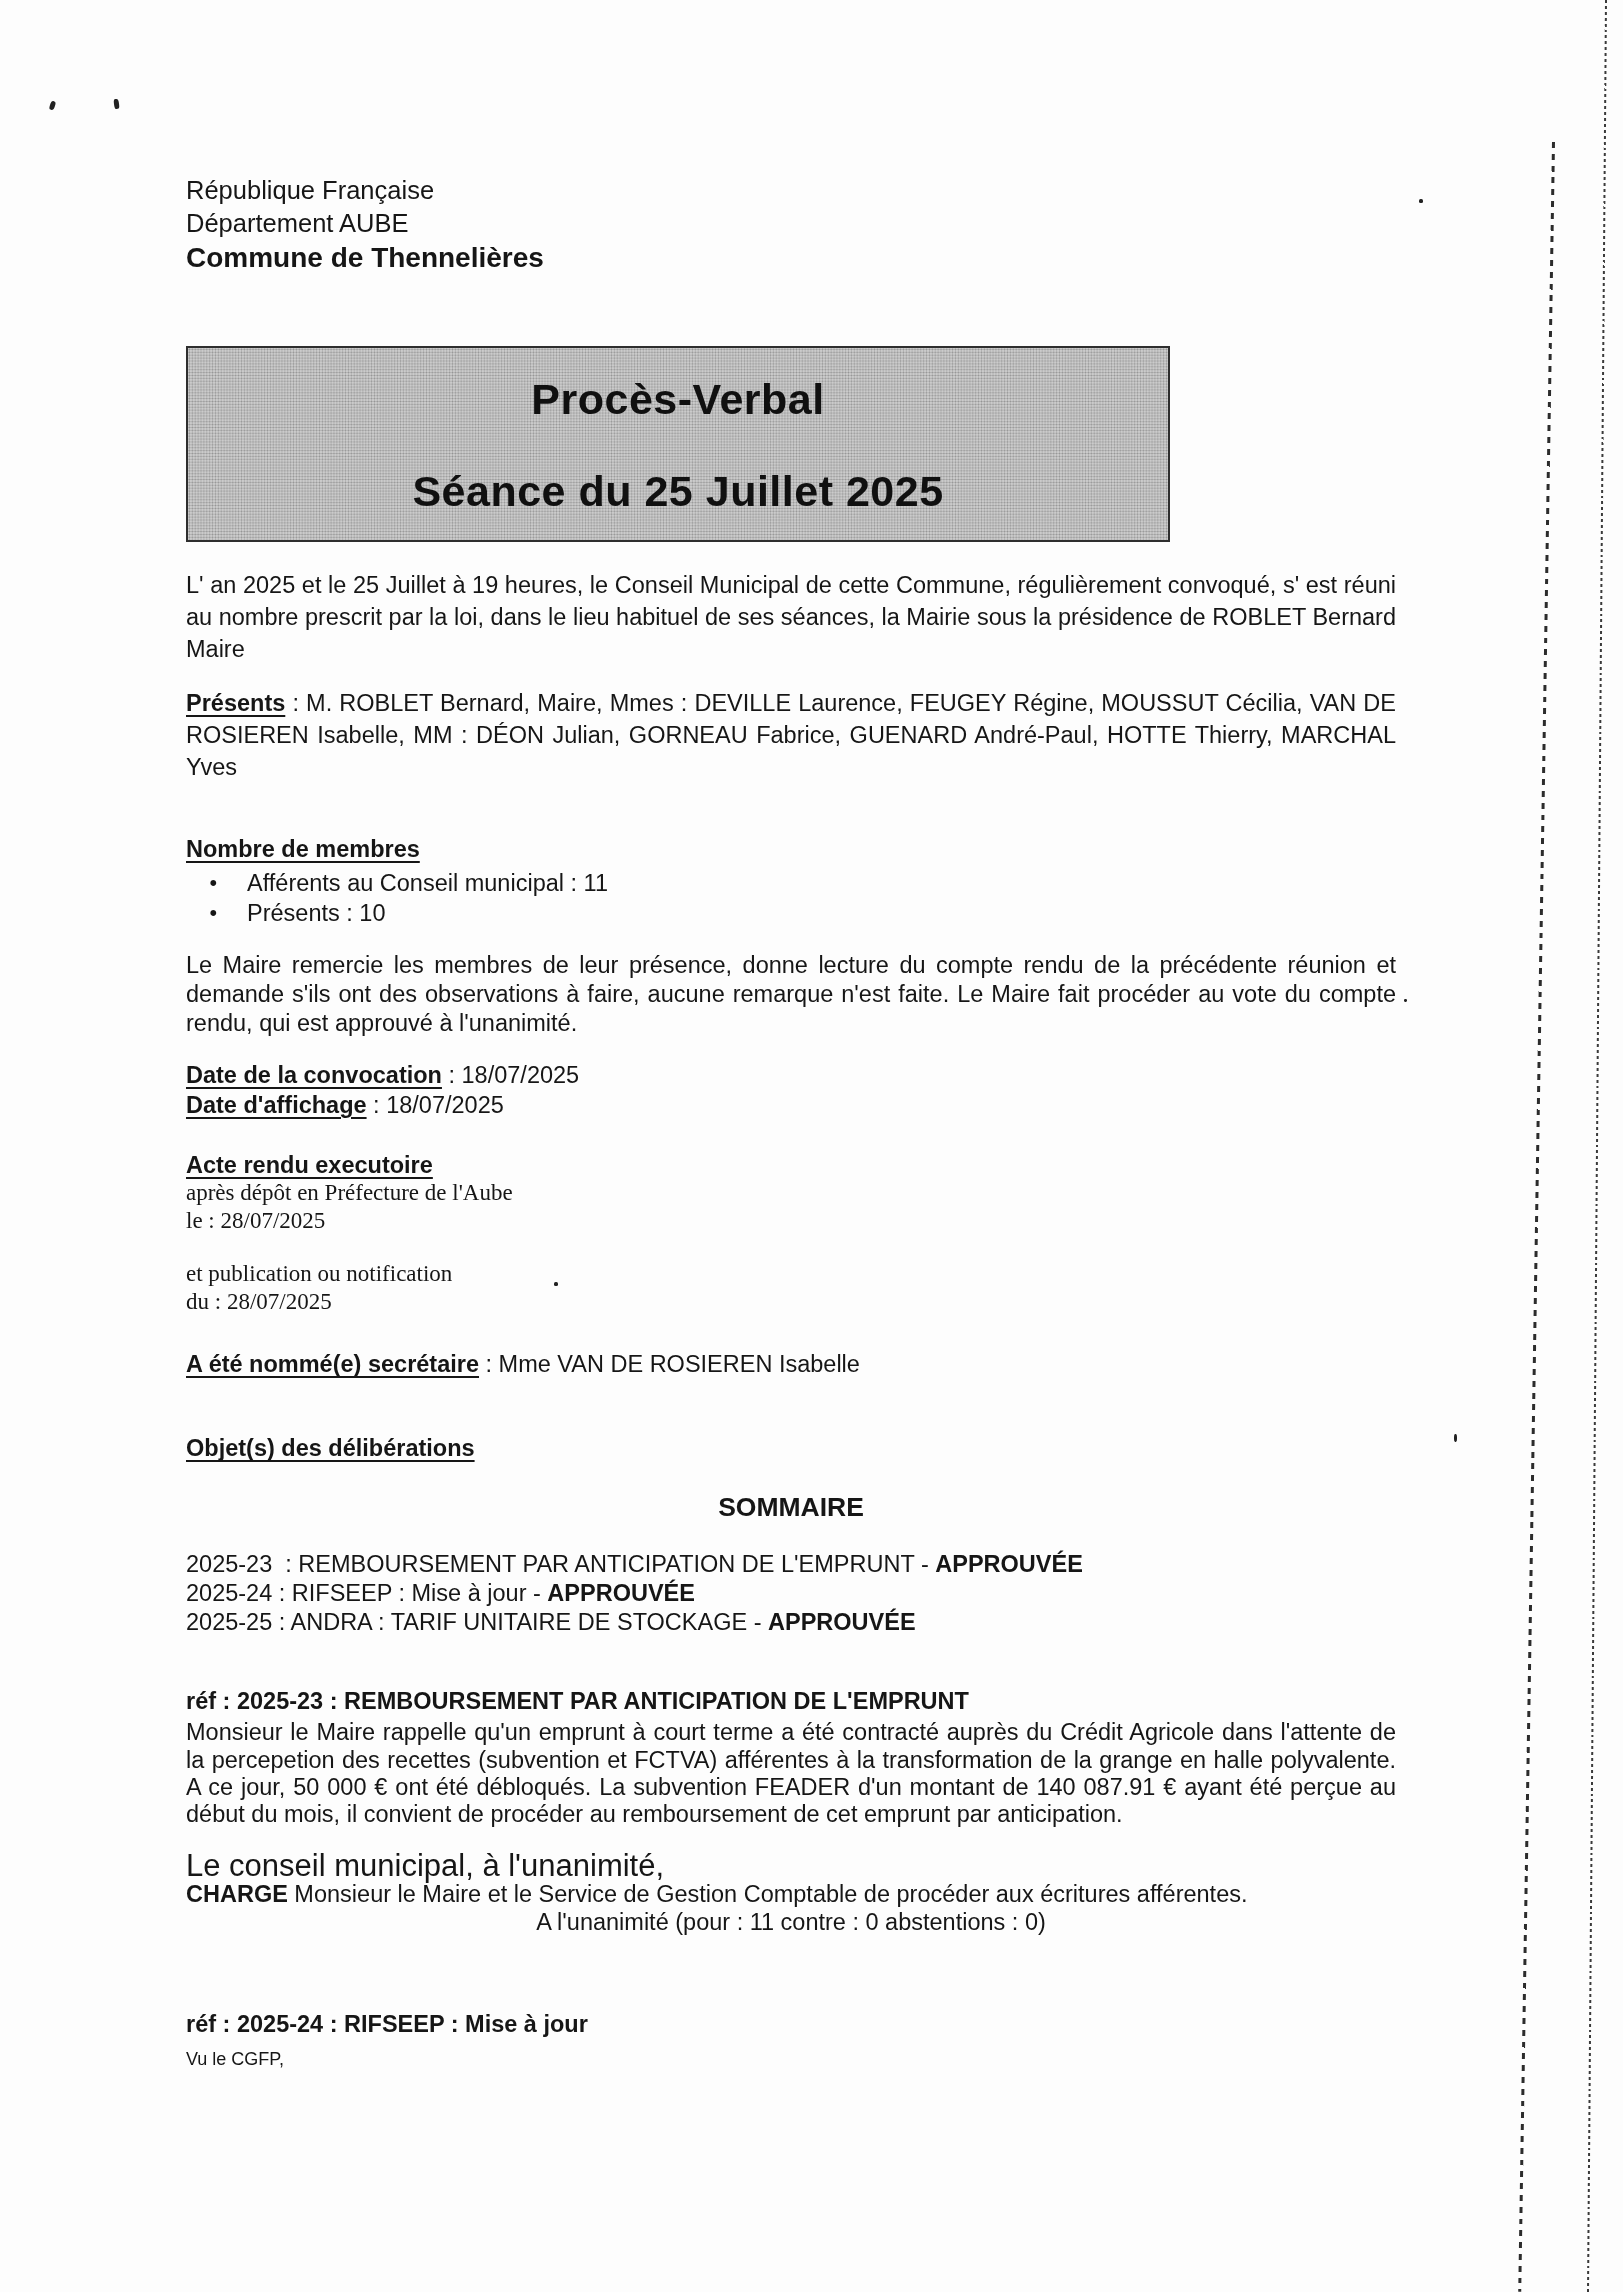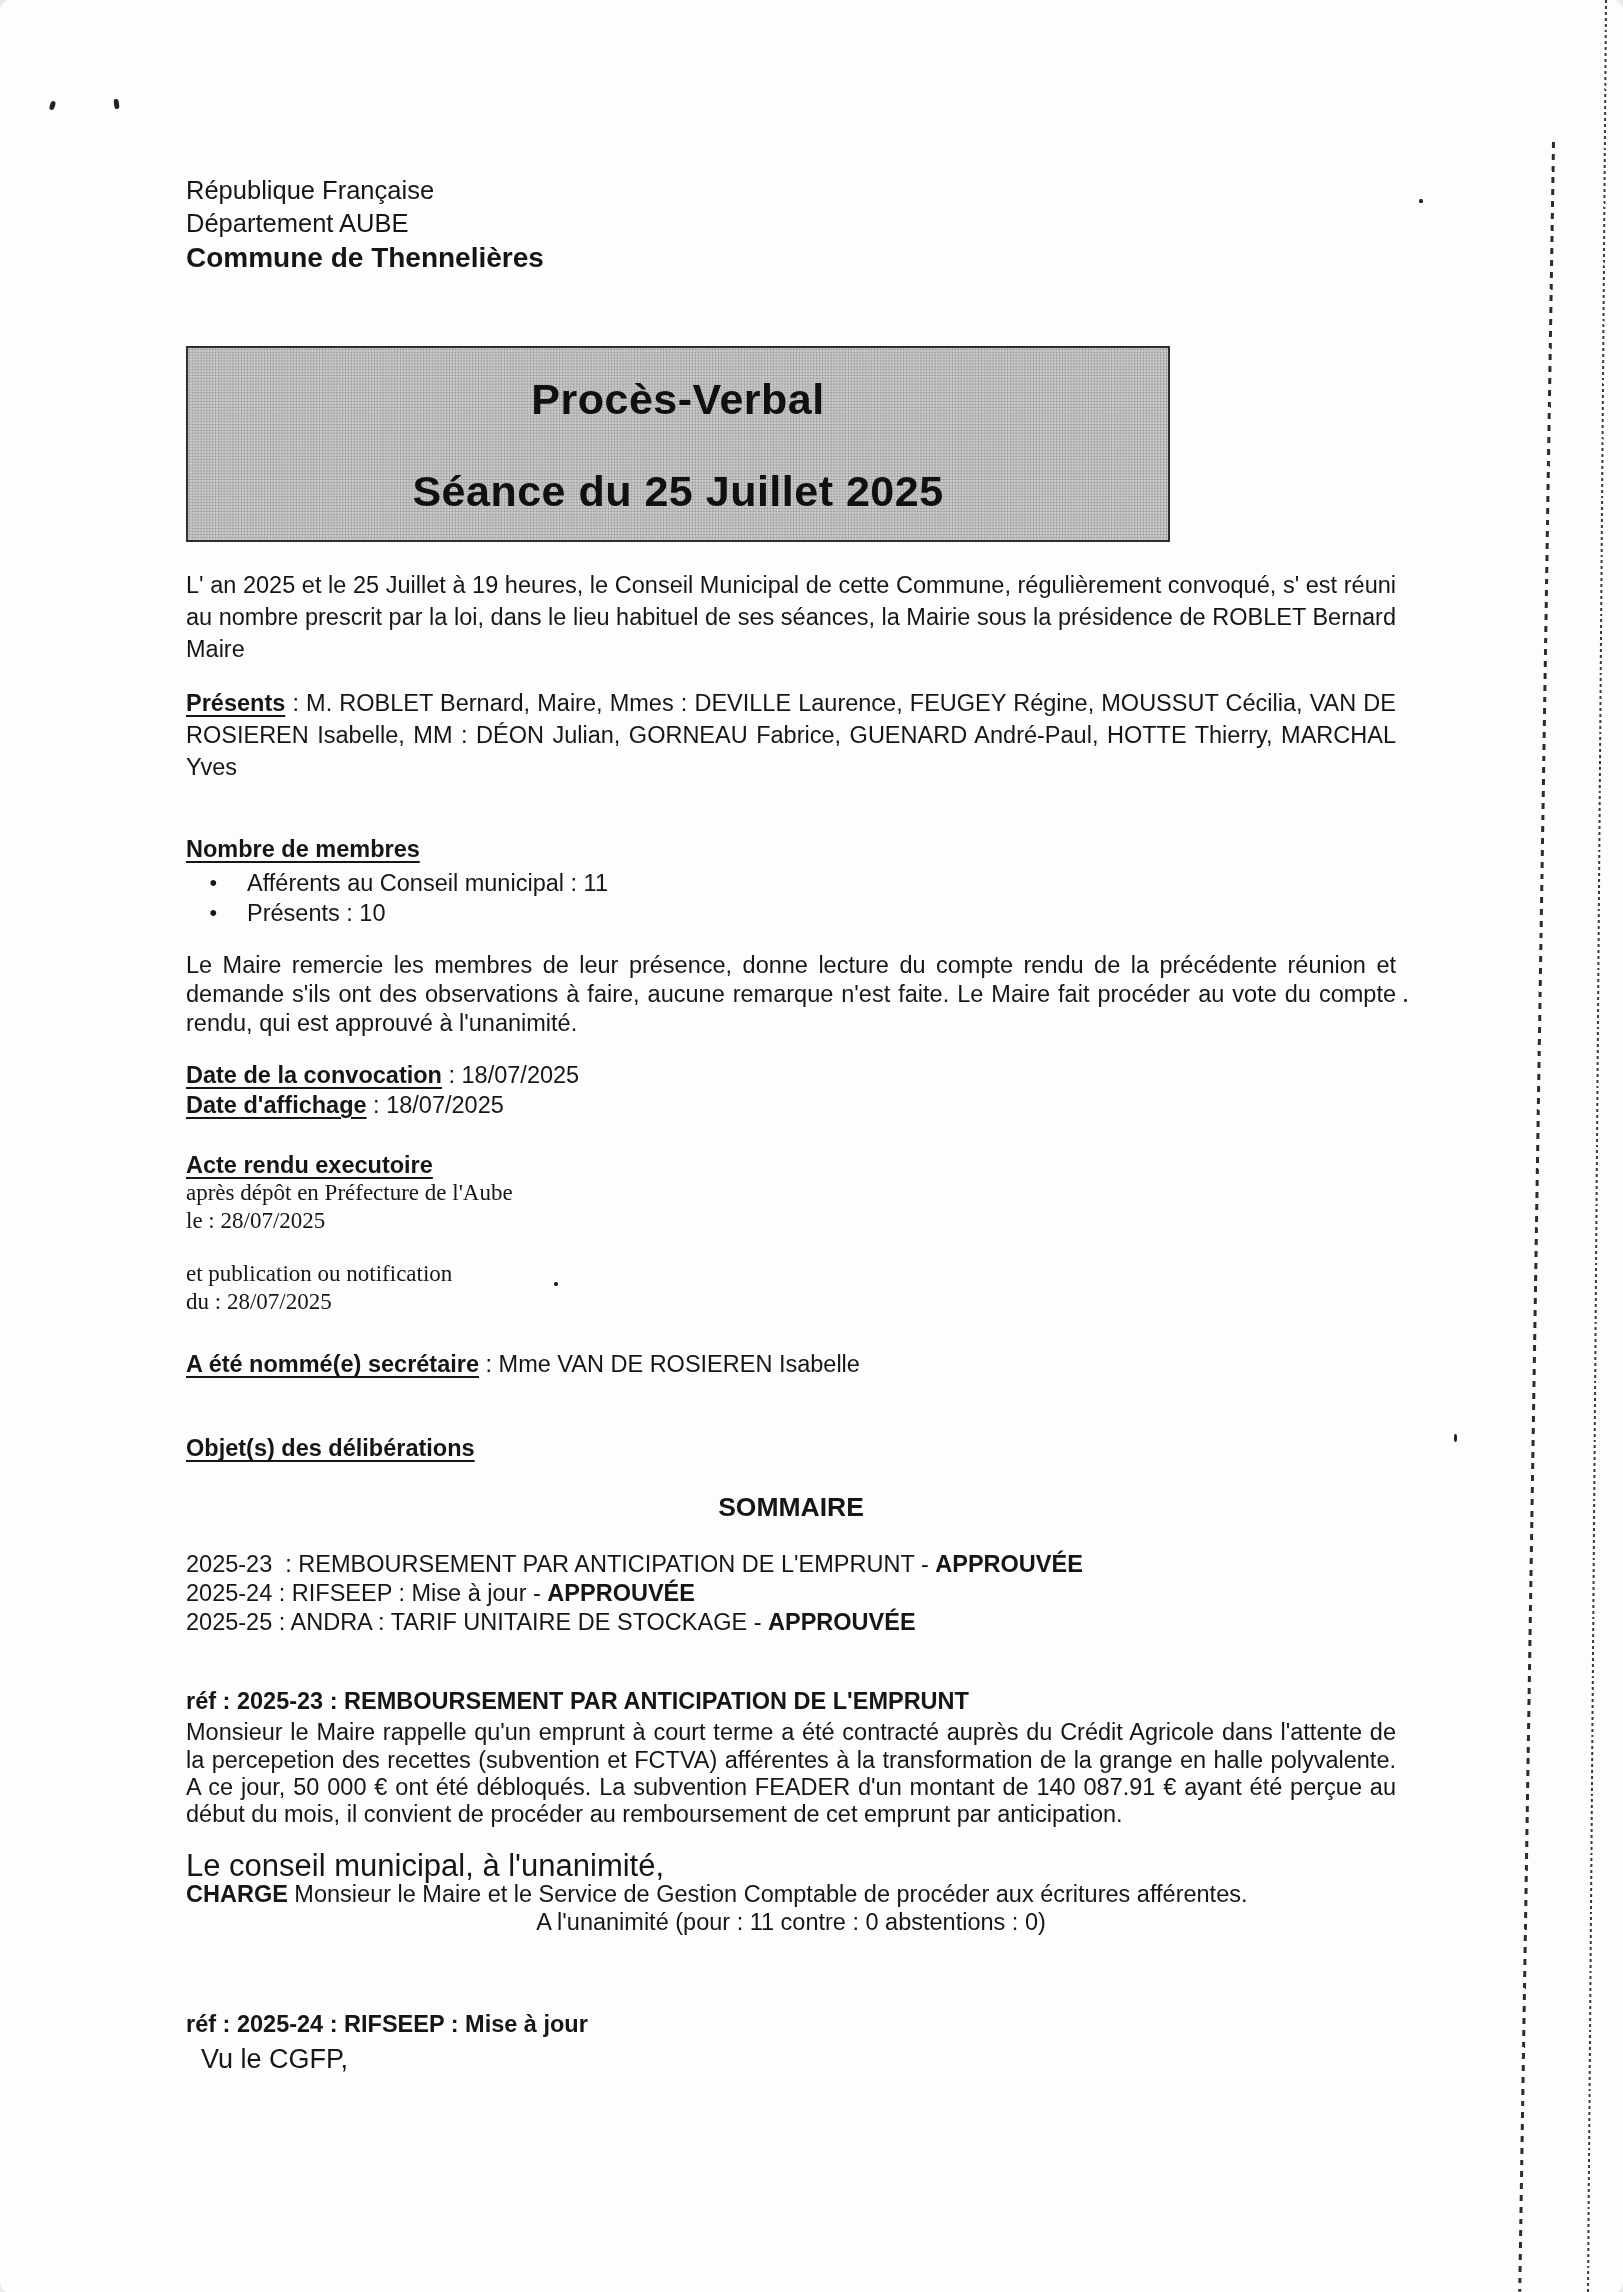--- a/index.html
+++ b/index.html
@@ -3,21 +3,20 @@
 <meta charset="utf-8">
 <style>
   html,body { margin:0; padding:0; background:#e9e9e9; }
   .page {
     position:relative;
     width:1623px; height:2293px;
     background:#fdfdfd;
     font-family:"Liberation Sans", sans-serif;
     color:#161616;
     overflow:hidden;
-    border-radius:11px;
   }
   .content { margin-left:186px; width:1210px; }
 
   
   .hdr-line   { font-size:25.5px; line-height:33px; }
   .hdr-commune{ font-size:28px; line-height:35px; font-weight:bold; }
 
   
   .banner {
     margin-top:71px;
@@ -64,21 +63,21 @@
   .som-items  { margin-top:27.4px; }
   .som-item   { font-size:23.5px; line-height:29px; white-space:pre-wrap; }
 
   .d23-heading { margin-top:51px; font-size:23.5px; line-height:27.4px; font-weight:bold; }
   .d23-body    { margin-top:3.9px; font-size:23.5px; line-height:27.4px; }
   .d23-conseil { margin-top:23.5px; font-size:31px; line-height:28px; }
   .d23-para    { font-size:23.5px; line-height:28px; }
   .d23-vote    { text-align:center; font-size:23.5px; line-height:28px; }
 
   .d24-heading { margin-top:74px; font-size:23.5px; line-height:29px; font-weight:bold; }
-  .d24-line    { margin-top:5.9px; font-size:27px; line-height:29px;margin-left:15px; }
+  .d24-line    { margin-top:5.9px; font-size:18px; line-height:29px; }
 
   
   .scan-line { position:absolute; width:2px; transform-origin:top left; }
   .scan-line-outer {
     left:1605px; top:0; height:2293px; transform:rotate(0.45deg);
     background:repeating-linear-gradient(to bottom, #3a3a3a 0 2.9px, transparent 2.9px 5.9px);
   }
   .scan-line-inner {
     left:1552px; top:142px; height:2150px; transform:rotate(0.9deg); width:2.5px;
     background:repeating-linear-gradient(to bottom, #2c2c2c 0 5.9px, transparent 5.9px 11.8px);

